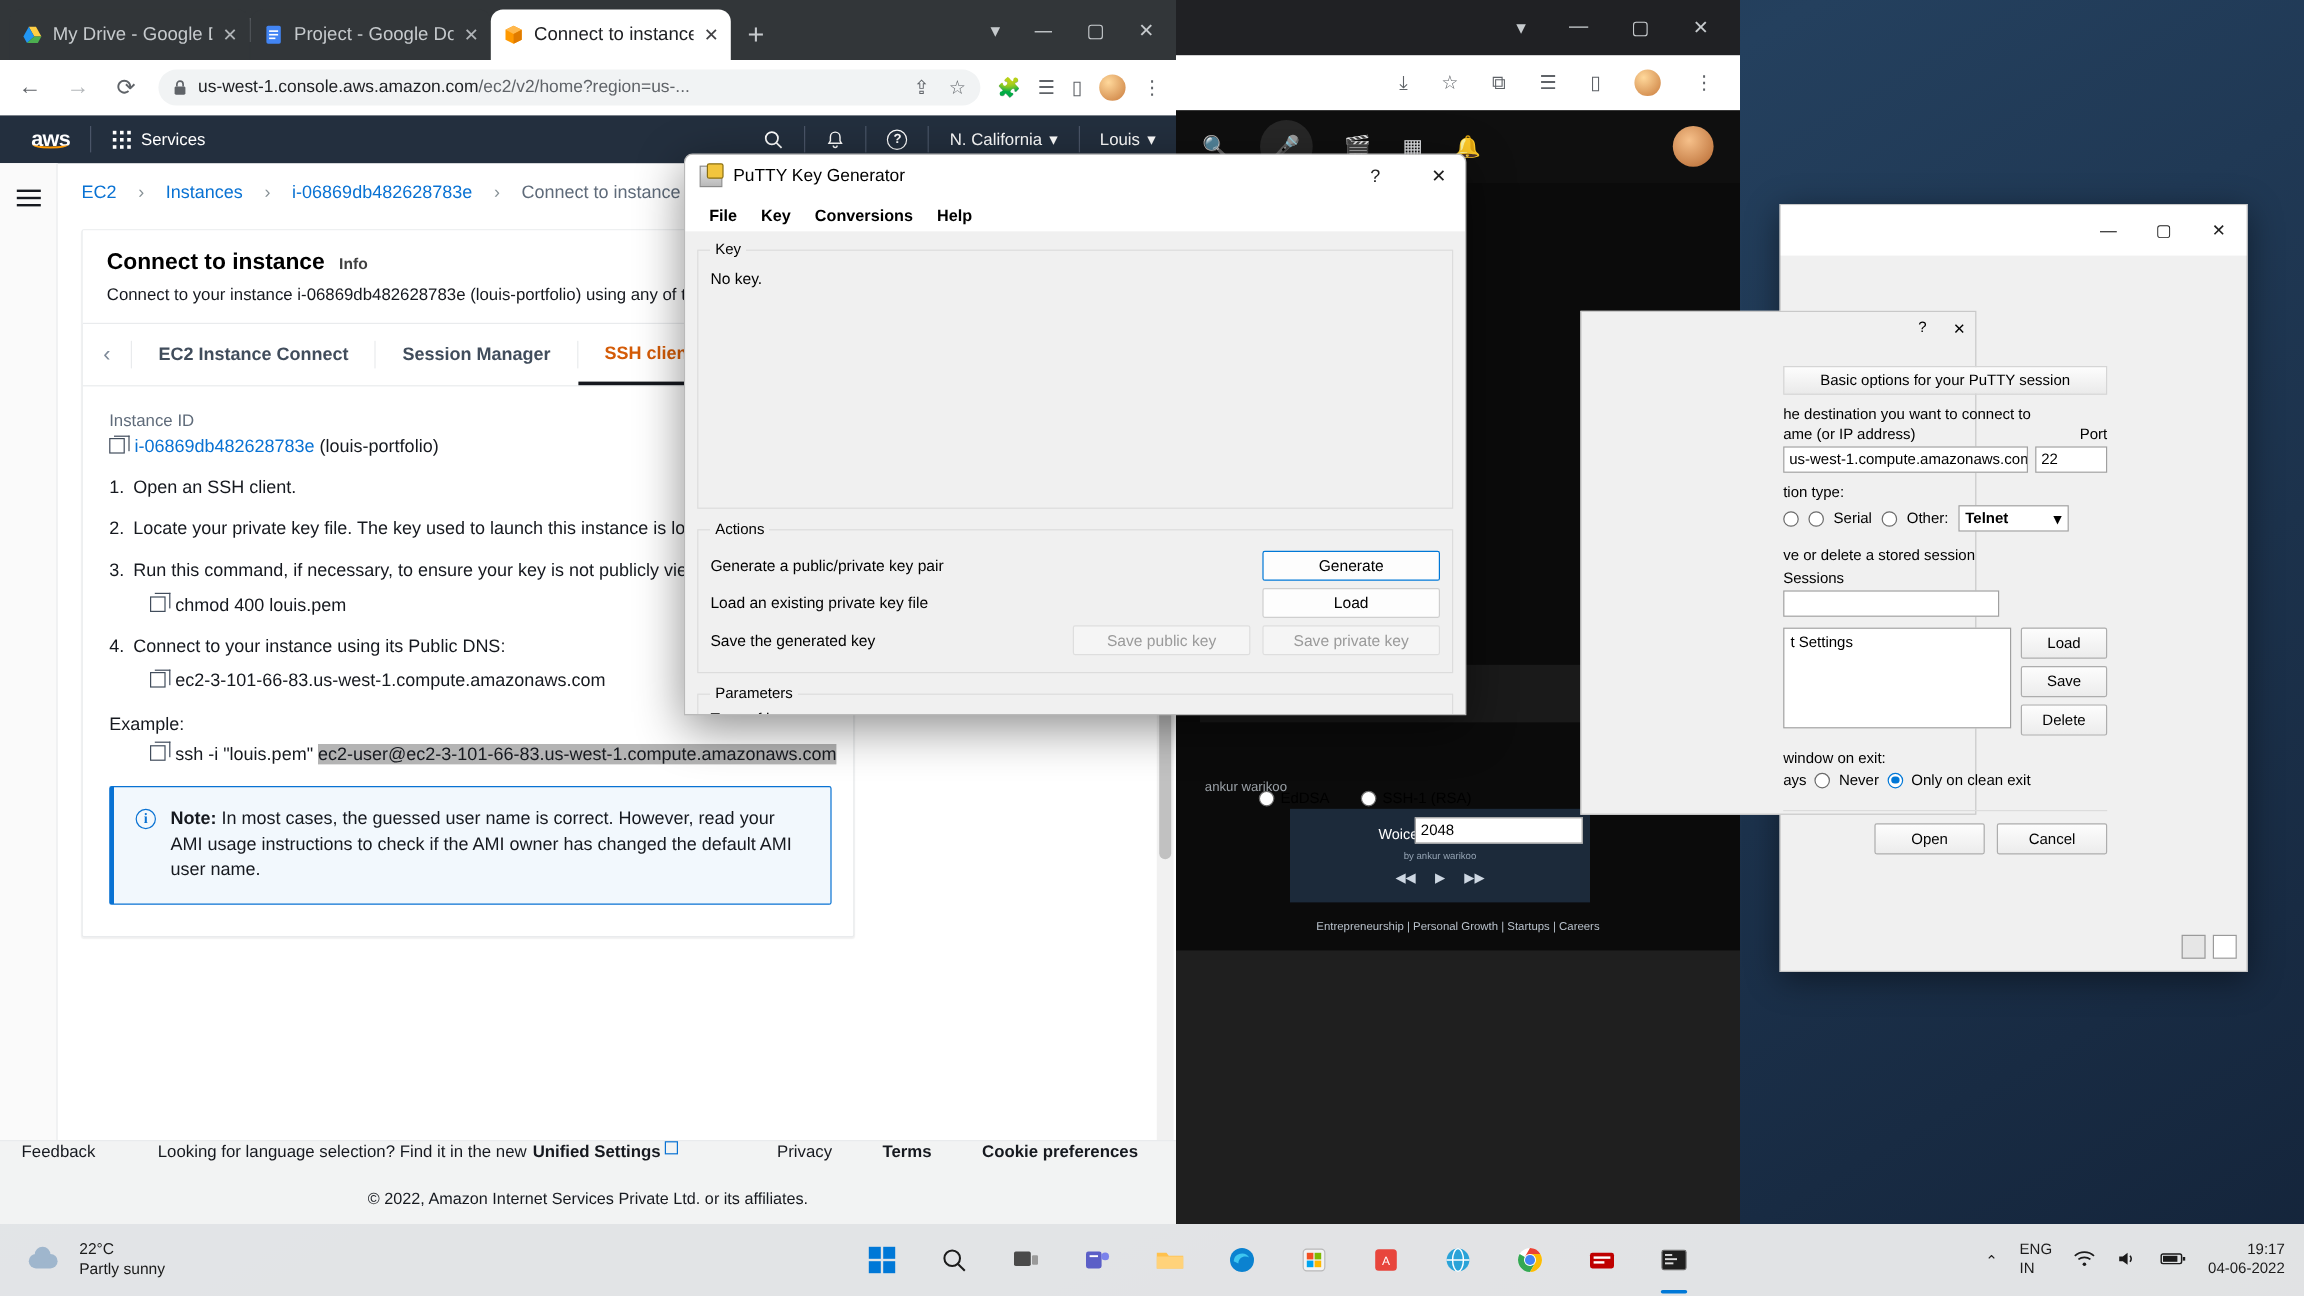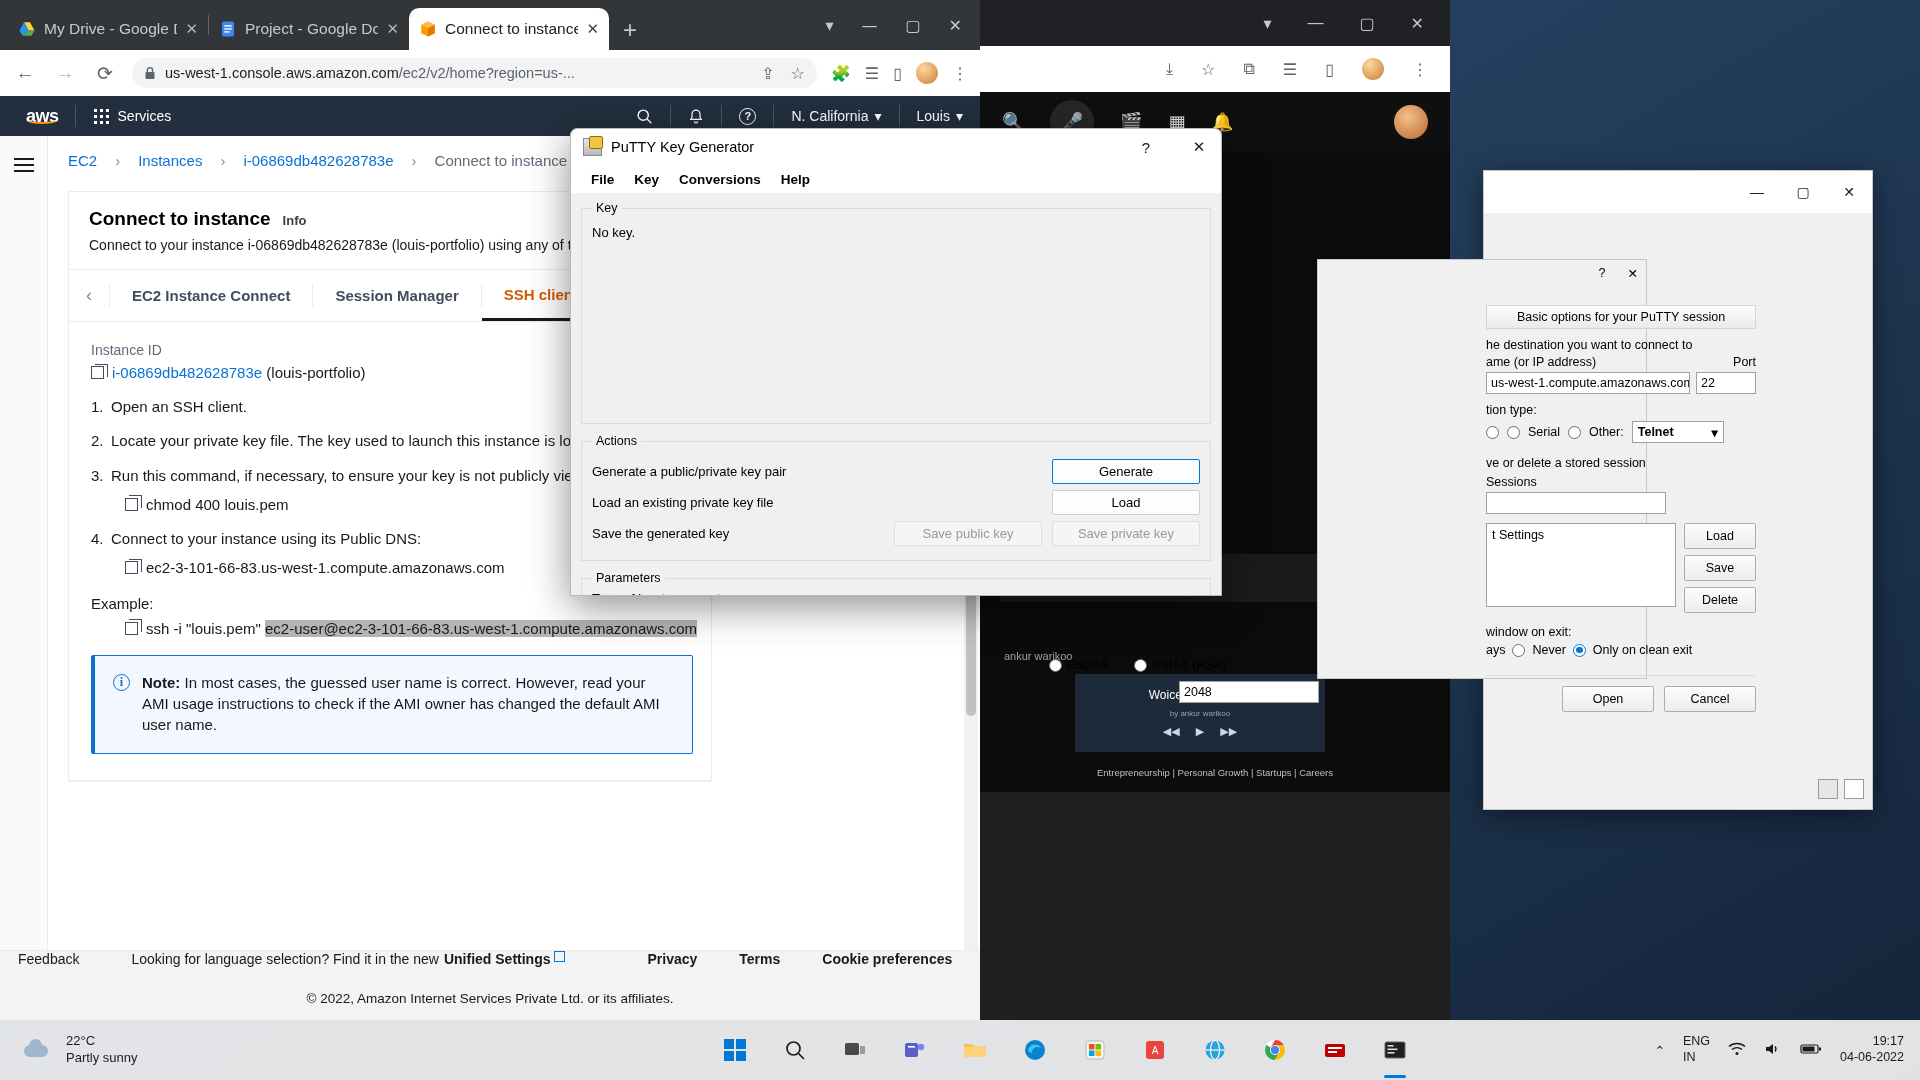--- a/index.html
+++ b/index.html
@@ -684,21 +684,21 @@
           </div>
         </div>
       </div>
 
       <div class="aws-footer">
         <div class="footer-row1">
           <span style="color:#16191f">Feedback</span>
           <span style="margin-left:52px">Looking for language selection? Find it in the new</span>
           <span style="margin-left:5px;font-weight:bold">Unified Settings</span>
           <span class="ext-icon"></span>
-          <span style="margin-left:82px;font-weight:bold">Privacy</span>
+          <span style="margin-left:82px;font-weight:normal">Privacy</span>
           <span style="margin-left:42px;font-weight:bold">Terms</span>
           <span style="margin-left:42px;font-weight:bold">Cookie preferences</span>
         </div>
         <div class="footer-row2">© 2022, Amazon Internet Services Private Ltd. or its affiliates.</div>
       </div>
     </div>
   </div>
 
   <div class="keygen">
     <div class="kg-titlebar">

